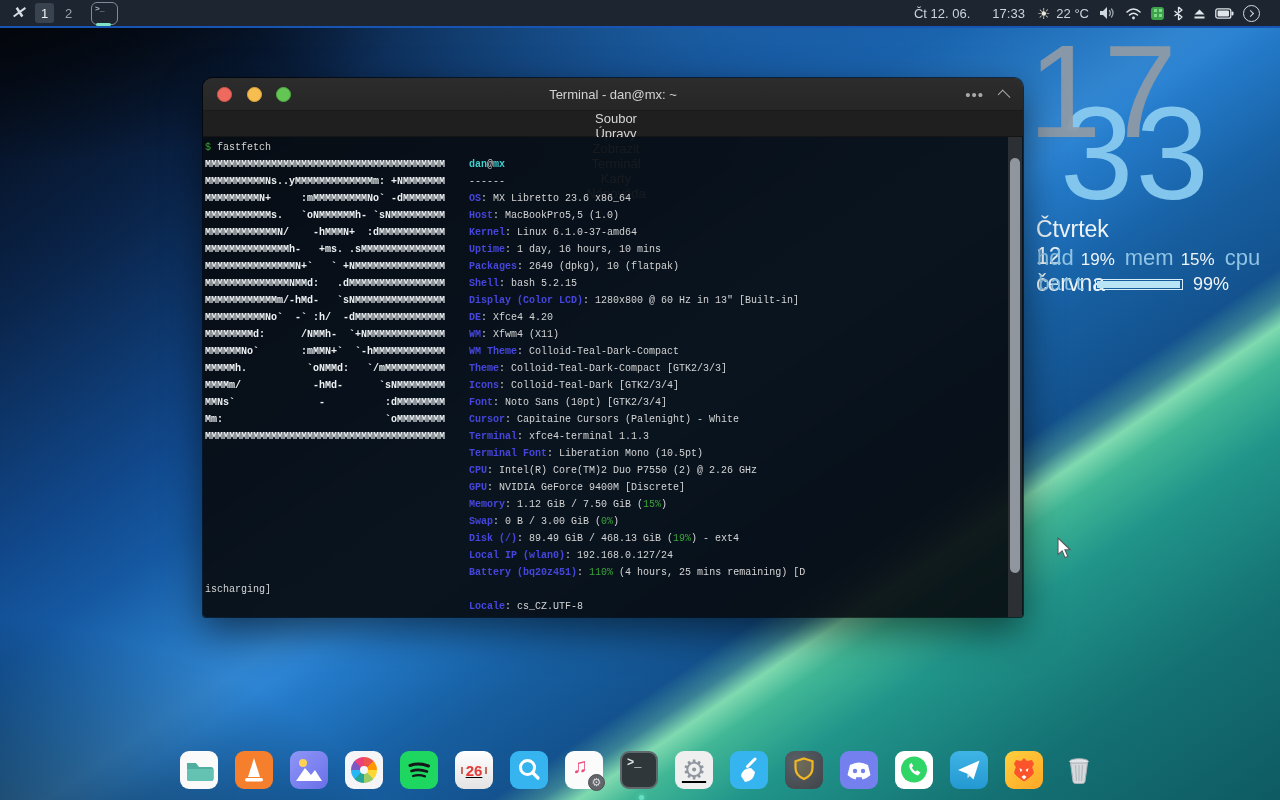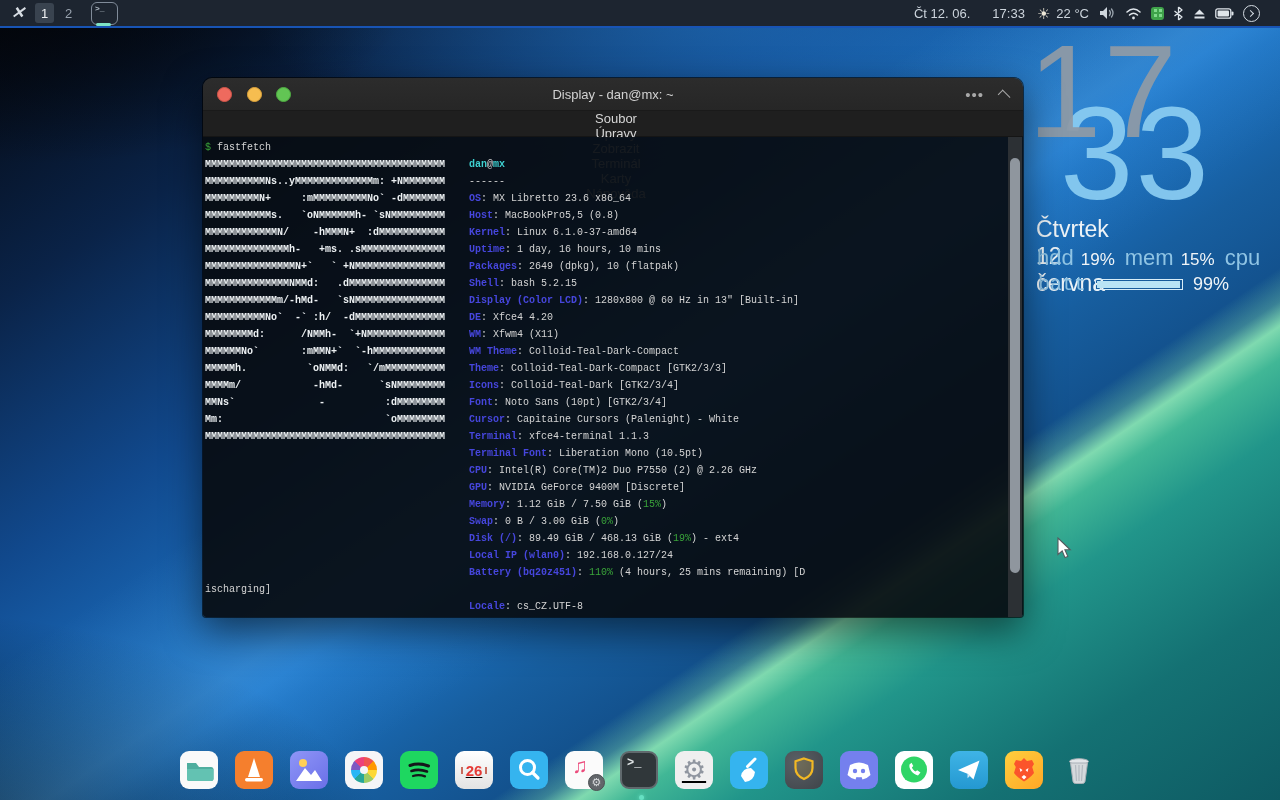--- a/index.html
+++ b/index.html
@@ -208,40 +208,40 @@
         </span>
       <span class="pct">99%</span>
     </div>
   </div>
 
   <div class="window">
     <div class="titlebar">
       <div class="tl-btn tl-red"></div>
       <div class="tl-btn tl-yellow"></div>
       <div class="tl-btn tl-green"></div>
-      <div class="tb-title">Display - dan@mx: ~</div>
+      <div class="tb-title">Terminal - dan@mx: ~</div>
       <div class="tb-right">
         <div class="tb-more">•••</div>
         <div class="tb-shade"></div>
       </div>
     </div>
     <div class="menubar">
       <span class="mi">Soubor</span>
       <span class="mi">Úpravy</span>
       <span class="mi">Zobrazit</span>
       <span class="mi">Terminál</span>
       <span class="mi">Karty</span>
       <span class="mi">Nápověda</span>
     </div>
     <div class="term-body">
       <pre id="term-pre"><span class="c-green">$</span><span class="c-fg"> fastfetch
 </span><span class="c-art">MMMMMMMMMMMMMMMMMMMMMMMMMMMMMMMMMMMMMMMM    </span><span class="c-cyan">dan</span><span class="c-fg">@</span><span class="c-cyan">mx</span><span>
 </span><span class="c-art">MMMMMMMMMMNs..yMMMMMMMMMMMMMm: +NMMMMMMM    </span><span class="c-fg">------</span><span>
 </span><span class="c-art">MMMMMMMMMN+     :mMMMMMMMMMNo` -dMMMMMMM    </span><span class="c-label">OS</span><span class="c-fg">: MX Libretto 23.6 x86_64</span><span>
-</span><span class="c-art">MMMMMMMMMMMs.   `oNMMMMMMh- `sNMMMMMMMMM    </span><span class="c-label">Host</span><span class="c-fg">: MacBookPro5,5 (0.8)</span><span>
+</span><span class="c-art">MMMMMMMMMMMs.   `oNMMMMMMh- `sNMMMMMMMMM    </span><span class="c-label">Host</span><span class="c-fg">: MacBookPro5,5 (1.0)</span><span>
 </span><span class="c-art">MMMMMMMMMMMMN/    -hMMMN+  :dMMMMMMMMMMM    </span><span class="c-label">Kernel</span><span class="c-fg">: Linux 6.1.0-37-amd64</span><span>
 </span><span class="c-art">MMMMMMMMMMMMMMh-   +ms. .sMMMMMMMMMMMMMM    </span><span class="c-label">Uptime</span><span class="c-fg">: 1 day, 16 hours, 10 mins</span><span>
 </span><span class="c-art">MMMMMMMMMMMMMMMN+`   ` +NMMMMMMMMMMMMMMM    </span><span class="c-label">Packages</span><span class="c-fg">: 2649 (dpkg), 10 (flatpak)</span><span>
 </span><span class="c-art">MMMMMMMMMMMMMMNMMd:   .dMMMMMMMMMMMMMMMM    </span><span class="c-label">Shell</span><span class="c-fg">: bash 5.2.15</span><span>
 </span><span class="c-art">MMMMMMMMMMMMm/-hMd-   `sNMMMMMMMMMMMMMMM    </span><span class="c-label">Display (Color LCD)</span><span class="c-fg">: 1280x800 @ 60 Hz in 13" [Built-in]</span><span>
 </span><span class="c-art">MMMMMMMMMMNo`  -` :h/  -dMMMMMMMMMMMMMMM    </span><span class="c-label">DE</span><span class="c-fg">: Xfce4 4.20</span><span>
 </span><span class="c-art">MMMMMMMMd:      /NMMh-  `+NMMMMMMMMMMMMM    </span><span class="c-label">WM</span><span class="c-fg">: Xfwm4 (X11)</span><span>
 </span><span class="c-art">MMMMMMNo`       :mMMN+`  `-hMMMMMMMMMMMM    </span><span class="c-label">WM Theme</span><span class="c-fg">: Colloid-Teal-Dark-Compact</span><span>
 </span><span class="c-art">MMMMMh.          `oNMMd:   `/mMMMMMMMMMM    </span><span class="c-label">Theme</span><span class="c-fg">: Colloid-Teal-Dark-Compact [GTK2/3/3]</span><span>
 </span><span class="c-art">MMMMm/            -hMd-      `sNMMMMMMMM    </span><span class="c-label">Icons</span><span class="c-fg">: Colloid-Teal-Dark [GTK2/3/4]</span><span>

